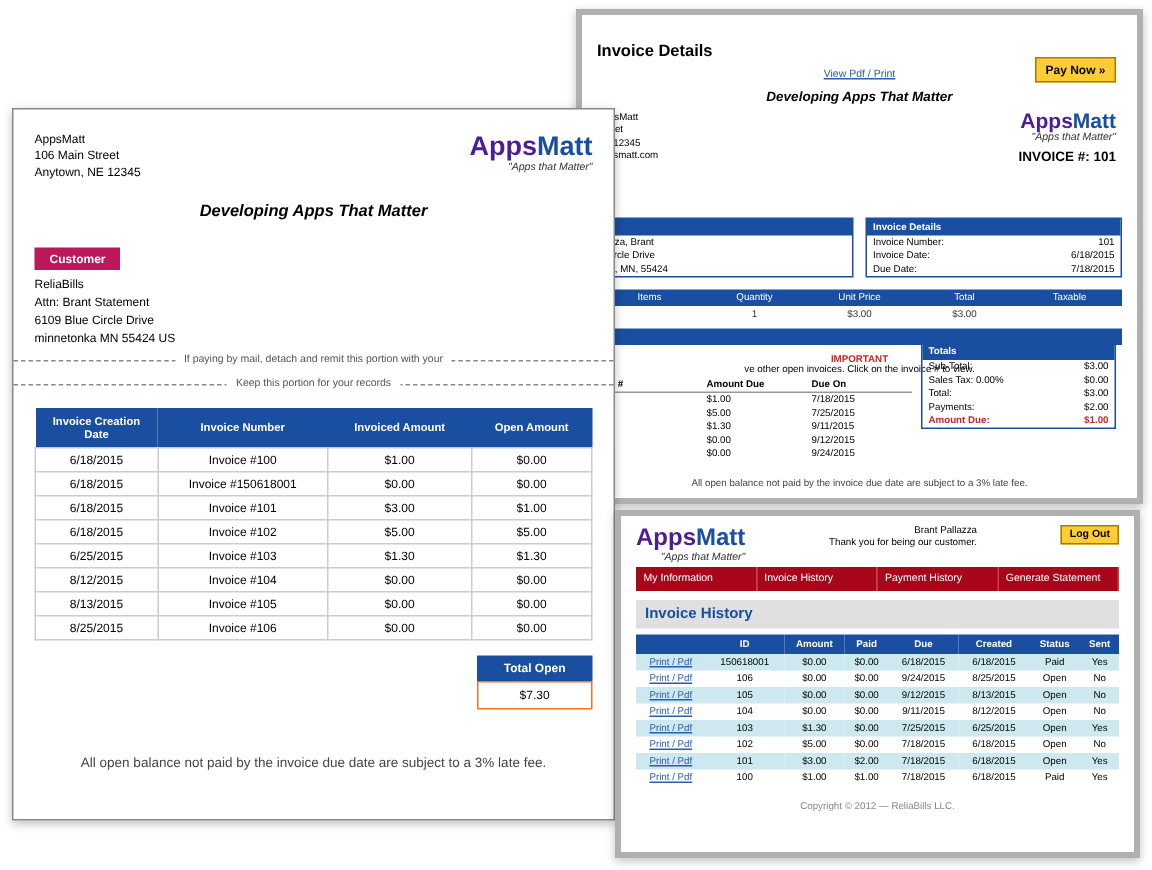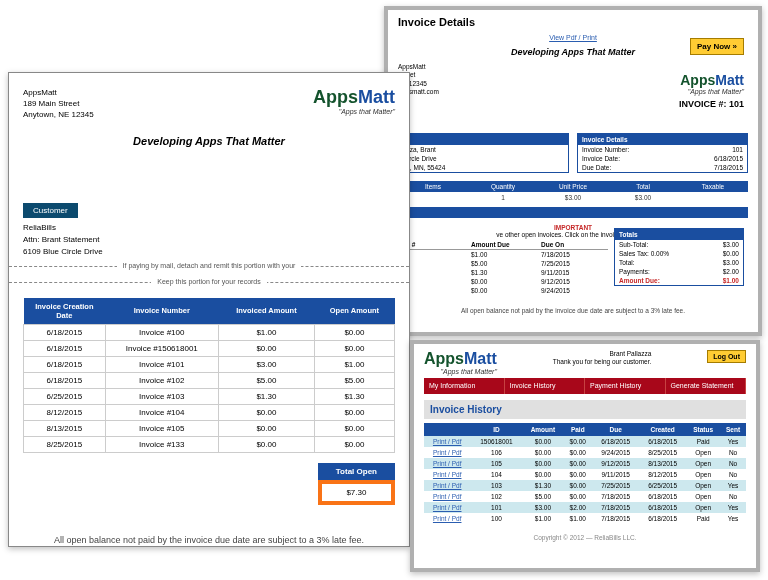--- a/index.html
+++ b/index.html
@@ -1,26 +1,26 @@
 <!DOCTYPE html>
 <html><head>
 <meta charset="utf-8">
 <style>
   * { box-sizing: border-box; margin: 0; padding: 0; }
   body { font-family: Arial, Helvetica, sans-serif; font-size: 10px; background: #fff; width: 768px; height: 580px; position: relative; overflow: hidden;}
   .card { position: absolute; background: #fff; border: 1px solid #888; box-shadow: 0 2px 6px rgba(0,0,0,0.25);}
   
-  #invoice-details { left: 384px; top: 6px; width: 378px; height: 330px; border: 4px solid #b0b0b0; padding: 6px 10px 10px 10px; font-size: 6.5px; }
+  #invoice-details { left: 384px; top: 6px; width: 378px; height: 330px; border: 4px solid #b0b0b0; padding: 18px 10px 10px 10px; font-size: 6.5px; }
   #invoice-details .title { font-weight: bold; font-size: 11px; margin-bottom: 6px;}
   #invoice-details .topbar { text-align: center; margin-bottom: 4px;}
   #invoice-details .topbar a { color: #2a5db0; font-size: 7px; }
   .paynow { position: absolute; right: 14px; top: 28px; background:#ffcc33; border:1px solid #a57c00; font-weight:bold; font-size:8px; padding:3px 6px; cursor:pointer;}
   #invoice-details .tagline { text-align:center; font-style:italic; font-weight:bold; font-size:9px; margin:6px 0;}
   .logo { font-weight: bold; font-size: 14px; color:#1a4ea0; }
-  .logo span { color:#14532d;}
+  .logo span { color:#4c1d95;}
   .logo-sub { font-style:italic; font-size:7px; color:#333; text-align:right;}
   #invoice-details .logo-block { position:absolute; right:14px; top:62px; text-align:right;}
   #invoice-details .invnum { font-weight:bold; font-size:9px; }
   #invoice-details .addr { line-height:1.3; margin-top:4px;}
   .panel-head { background:#1a4ea0; color:#fff; font-weight:bold; padding:2px 4px;}
   .box { border:1px solid #1a4ea0; margin-bottom:4px;}
   .box .row { display:flex; justify-content:space-between; padding:1px 4px;}
   #invoice-details .two-col { display:flex; gap:8px; margin-top:36px;}
   #invoice-details .two-col > div { flex:1;}
   .items-head { background:#1a4ea0; color:#fff; display:flex; padding:2px 0;}
@@ -30,33 +30,33 @@
   .open-table .hrow { display:flex; font-weight:bold; border-bottom:1px solid #999;}
   .open-table .drow { display:flex;}
   .open-table span { flex:1; padding:1px 3px;}
   .totals-box { position:absolute; right:14px; bottom:42px; width:130px;}
   .footer-note { text-align:center; margin-top:12px; color:#444;}
   
   #statement { left: 8px; top: 72px; width: 402px; height: 475px; padding: 14px; font-size: 8px;}
   #statement .header { display:flex; justify-content:space-between;}
   #statement .logo-block { text-align:right;}
   #statement .tagline { text-align:center; font-style:italic; font-weight:bold; font-size:11px; margin:14px 0 18px;}
-  .section-label { display:inline-block; background:#0c4a6e; color:#fff; font-weight:normal; padding:3px 10px; margin-bottom:4px;margin-top:38px;}
+  .section-label { display:inline-block; background:#be185d; color:#fff; font-weight:bold; padding:3px 10px; margin-bottom:4px;}
   #statement .cols { display:flex; gap:24px;}
   #statement .cols > div { flex:1;}
   #statement .detail-row { display:flex; justify-content:space-between; padding:3px 0;}
   #statement .dash { border-top:1px dashed #888; margin:8px -14px; position:relative; text-align:center; color:#555; font-size:7px;}
   #statement .dash div { background:#fff; display:inline-block; position:relative; top:-5px; padding:0 6px;}
   #statement table { width:100%; border-collapse:collapse;padding-left:11px;}
   #statement thead th { background:#1a4ea0; color:#fff; padding:4px; font-size:7.5px;}
   #statement tbody td { border:1px solid #ccc; padding:3px 4px; text-align:center;}
   #statement tbody td:nth-child(1){width:22%;}
   #statement .total-open { float:right; margin-top:10px;}
   #statement .total-open .h { background:#1a4ea0; color:#fff; padding:4px 18px; font-weight:bold;}
-  #statement .total-open .v { border:4px solid #f97316; padding:4px 18px; text-align:center;}
+  #statement .total-open .v { border:1px solid #f97316; padding:4px 18px; text-align:center;}
   #statement .foot { clear:both; text-align:center; color:#444; padding-top:30px; font-size:9px;}
   #statement .cust-lines { line-height:1.5;}
   
   #history { left: 410px; top: 340px; width: 350px; height: 232px; border: 4px solid #b0b0b0; padding:6px 10px 12px 10px; font-size:6.5px;}
   #history .top { display:flex; justify-content:space-between; align-items:flex-start;}
   #history .thanks { text-align:right; line-height:1.3;}
   .logout { background:#ffcc33; border:1px solid #a57c00; font-weight:bold; font-size:7px; padding:2px 5px; cursor:pointer;}
   .tabs { display:flex; margin-top:3px;}
   .tabs div { flex:1; background:#a8071a; color:#fff; padding:4px 5px; border-right:1px solid #c74242; font-size:7px; line-height:1.2; cursor:pointer;}
   #history h3 { background:#e0e0e0; color:#1a4ea0; font-size:10px; padding:4px 6px; margin-top:6px;}
@@ -202,37 +202,38 @@
       </div>
   </div>
 
   <div class="footer-note">All open balance not paid by the invoice due date are subject to a 3% late fee.</div>
 </div>
 
 <div id="statement" class="card">
   <div class="header">
     <div style="line-height:1.4;">
       <div>AppsMatt</div>
-      <div>189 Main Street</div>
+      <div>106 Main Street</div>
       <div>Anytown, NE 12345</div>
     </div>
     <div class="logo-block">
       <div class="logo" style="font-size:18px;"><span>Apps</span><b>Matt</b></div>
       <div class="logo-sub">"Apps that Matter"</div>
     </div>
   </div>
   <div class="tagline">Developing Apps That Matter</div>
 
   <div class="cols">
     <div>
       <div class="section-label">Customer</div>
       <div class="cust-lines">
         <div>ReliaBills</div>
         <div>Attn: Brant Statement</div>
         <div>6109 Blue Circle Drive</div>
+        <div>minnetonka MN 55424 US</div>
       </div>
     </div>
   </div>
 
   <div class="dash"><div>If paying by mail, detach and remit this portion with your</div></div>
   <div class="dash"><div>Keep this portion for your records</div></div>
 
   <table>
     <thead>
         <tr>
@@ -280,21 +281,21 @@
           <td>$0.00</td>
         </tr>
         <tr>
           <td>8/13/2015</td>
           <td>Invoice #105</td>
           <td>$0.00</td>
           <td>$0.00</td>
         </tr>
         <tr>
           <td>8/25/2015</td>
-          <td>Invoice #133</td>
+          <td>Invoice #106</td>
           <td>$0.00</td>
           <td>$0.00</td>
         </tr>
       </tbody>
   </table>
 
   <div class="total-open">
     <div class="h">Total Open</div>
     <div class="v">$7.30</div>
   </div>

